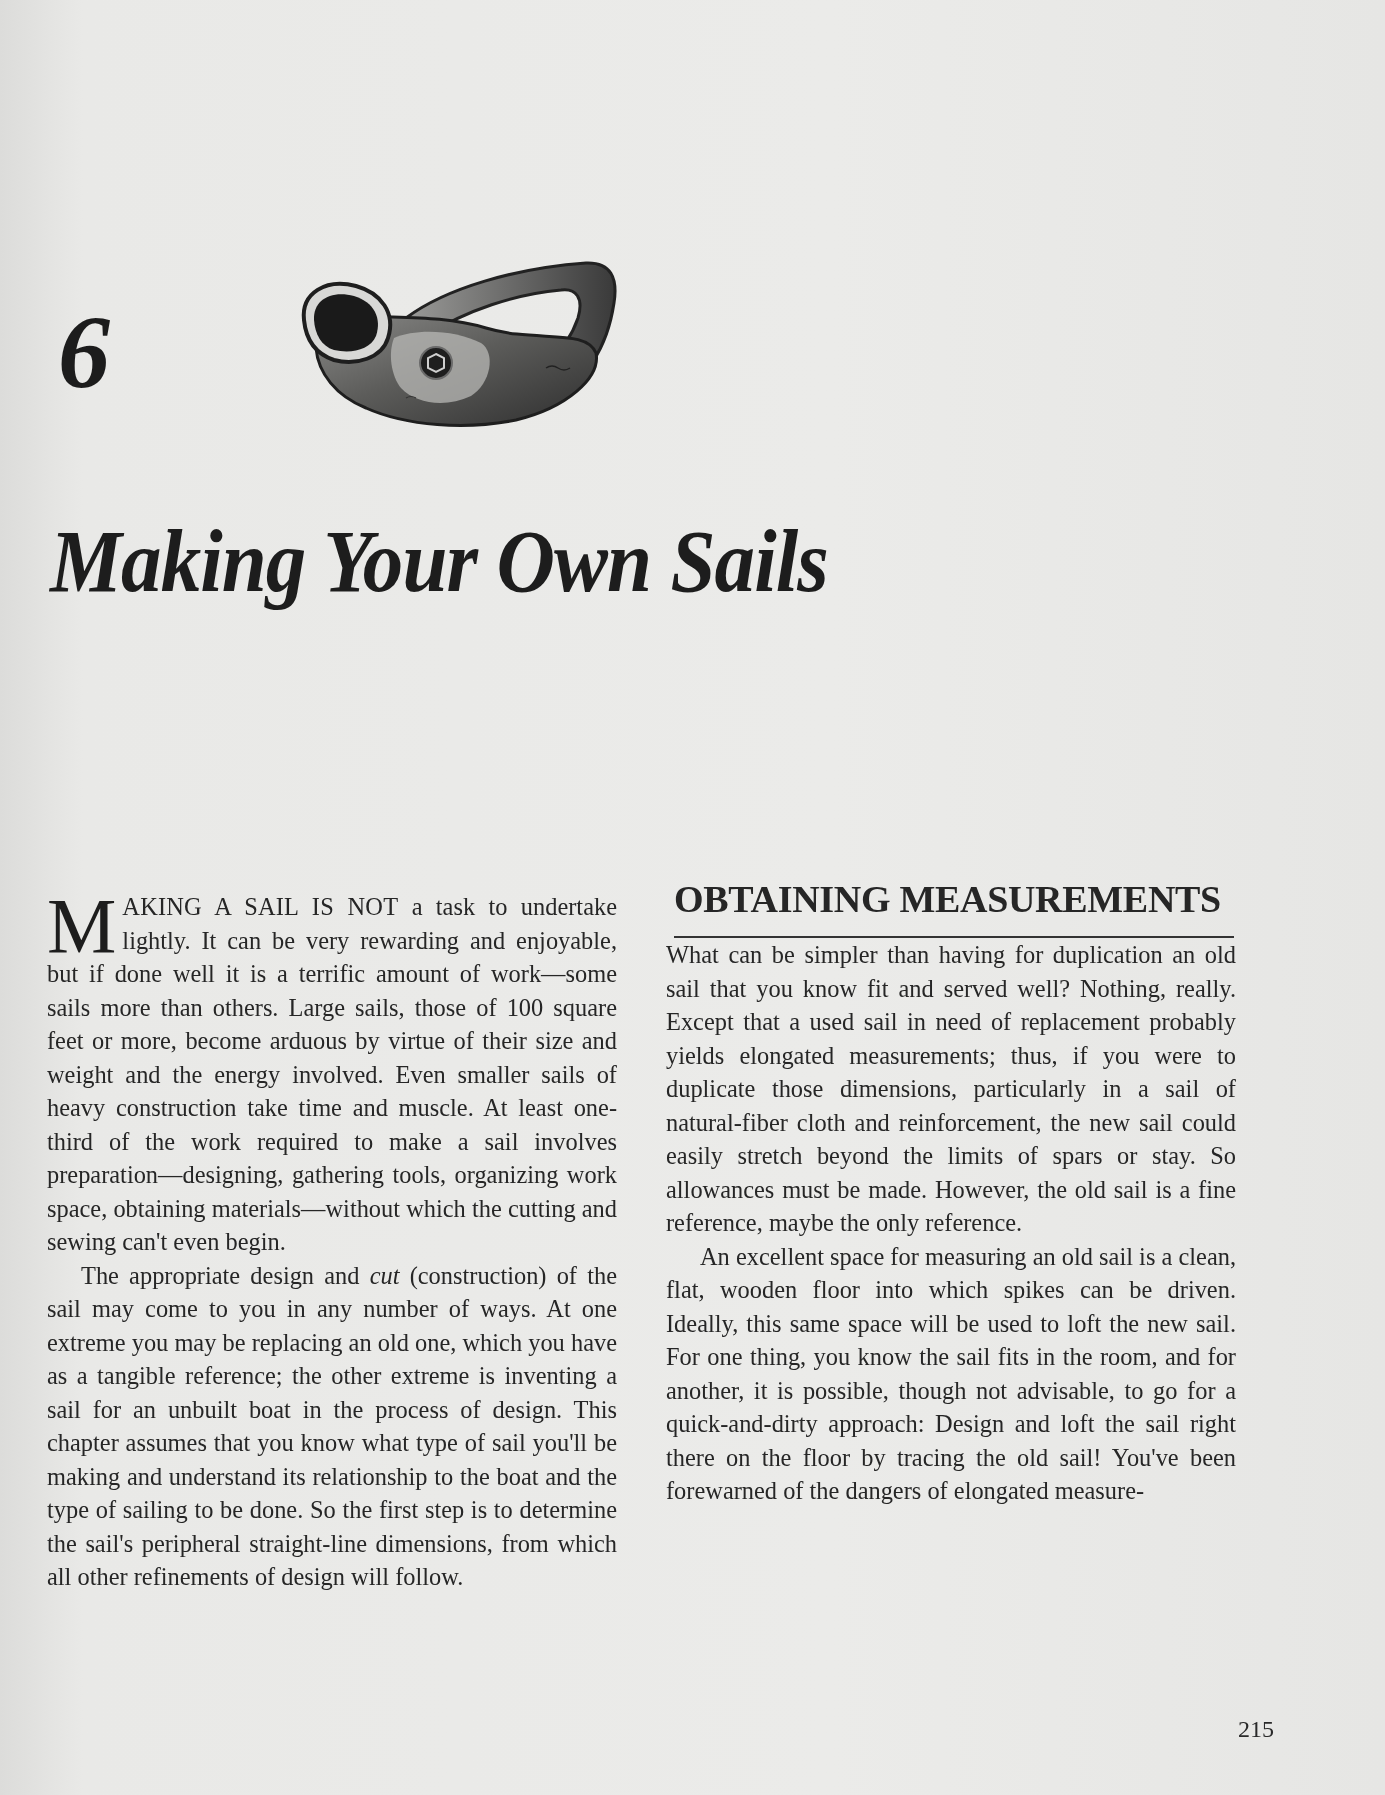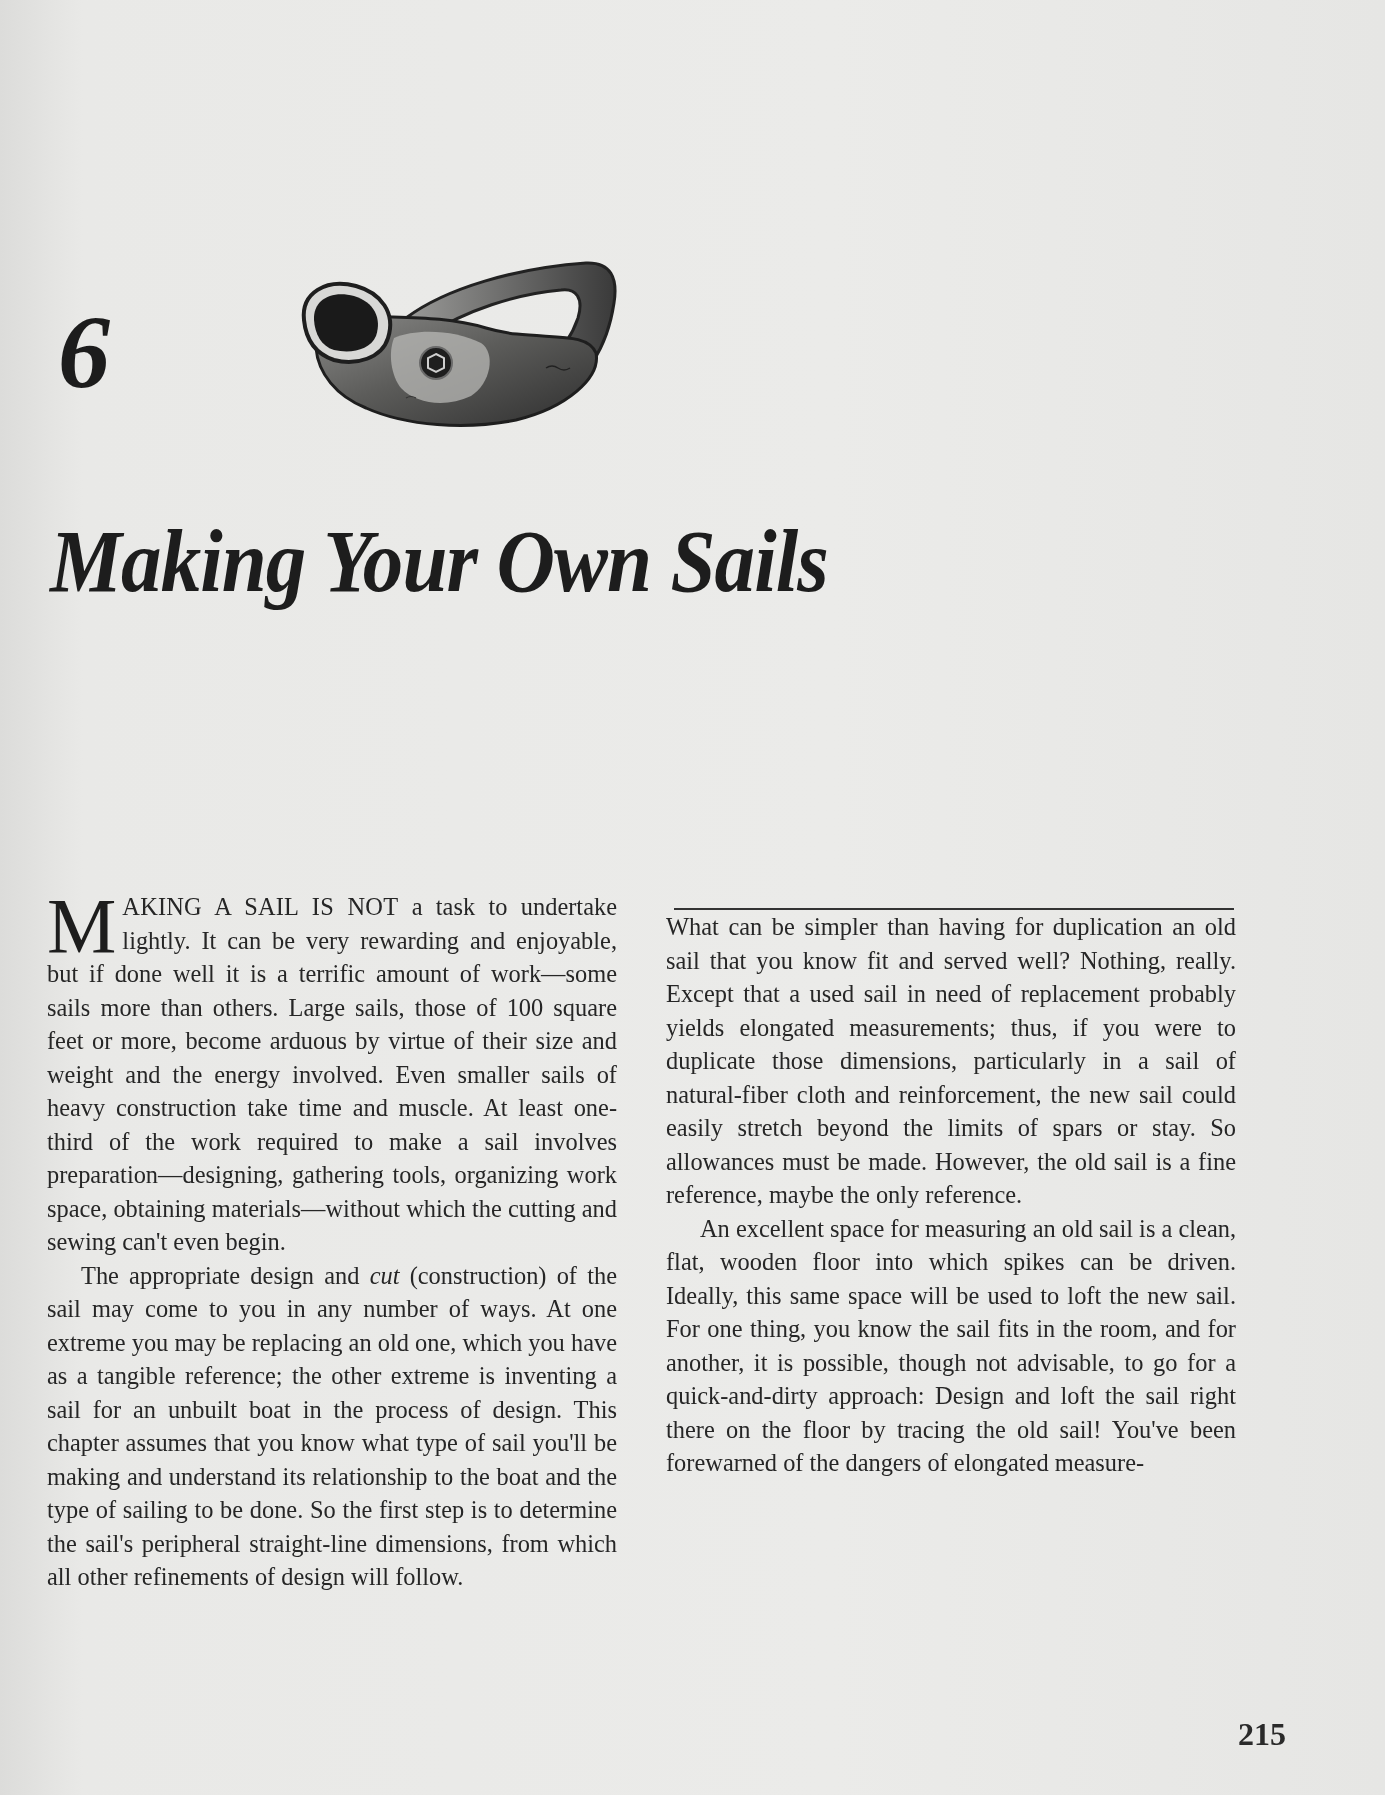--- a/index.html
+++ b/index.html
@@ -104,22 +104,22 @@
     line-height: 1;
     color: #262626;
     margin: 56px 0 6px 0;
     white-space: nowrap;
   }
   .page-number {
     position: absolute;
     left: 1238px;
     top: 1716px;
     font-family: "Liberation Serif", "DejaVu Serif", serif;
-    font-weight: bold;
-    font-size: 32px;
+    font-weight: normal;
+    font-size: 24px;
     color: #2a2a2a;
   }
 </style>
 </head>
 <body>
 
 <div class="page">
 
   <div class="chapter-number">6</div>
 
@@ -153,19 +153,20 @@
   </svg>
 
   <div class="chapter-title">Making Your Own Sails</div>
 
   <div class="column col-left">
     <p><span class="dropcap">M</span><span class="smallcaps-lead">AKING A SAIL IS NOT</span><span> a task to undertake lightly. It can be very rewarding and enjoyable, but if done well it is a terrific amount of work—some sails more than others. Large sails, those of 100 square feet or more, become arduous by virtue of their size and weight and the energy involved. Even smaller sails of heavy construction take time and muscle. At least one-third of the work required to make a sail involves preparation—designing, gathering tools, organizing work space, obtaining materials—without which the cutting and sewing can't even begin.</span></p>
     <p class="indent"><span>The appropriate design and </span><em>cut</em><span> (construction) of the sail may come to you in any number of ways. At one extreme you may be replacing an old one, which you have as a tangible reference; the other extreme is inventing a sail for an unbuilt boat in the process of design. This chapter assumes that you know what type of sail you'll be making and understand its relationship to the boat and the type of sailing to be done. So the first step is to determine the sail's peripheral straight-line dimensions, from which all other refinements of design will follow.</span></p>
   </div>
 
   <div class="column col-right">
+    <div class="section-head">OBTAINING MEASUREMENTS</div>
     <div class="section-rule"></div>
     <p>What can be simpler than having for duplication an old sail that you know fit and served well? Nothing, really. Except that a used sail in need of replacement probably yields elongated measurements; thus, if you were to duplicate those dimensions, particularly in a sail of natural-fiber cloth and reinforcement, the new sail could easily stretch beyond the limits of spars or stay. So allowances must be made. However, the old sail is a fine reference, maybe the only reference.</p>
     <p class="indent">An excellent space for measuring an old sail is a clean, flat, wooden floor into which spikes can be driven. Ideally, this same space will be used to loft the new sail. For one thing, you know the sail fits in the room, and for another, it is possible, though not advisable, to go for a quick-and-dirty approach: Design and loft the sail right there on the floor by tracing the old sail! You've been forewarned of the dangers of elongated measure-</p>
   </div>
 
   <div class="page-number">215</div>
 </div>
 
 </body></html>

